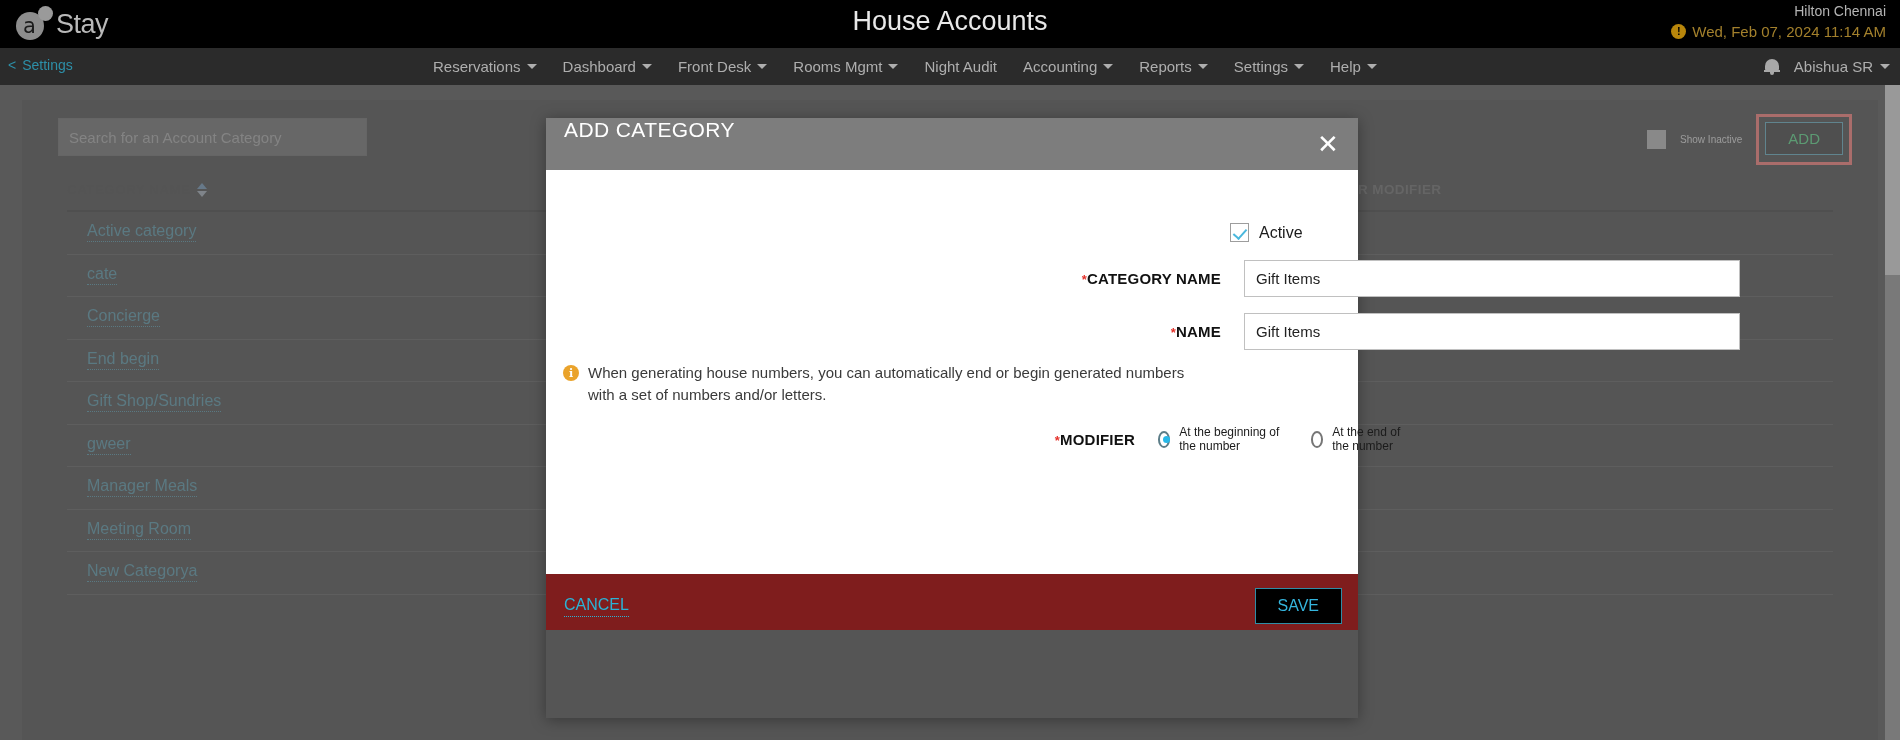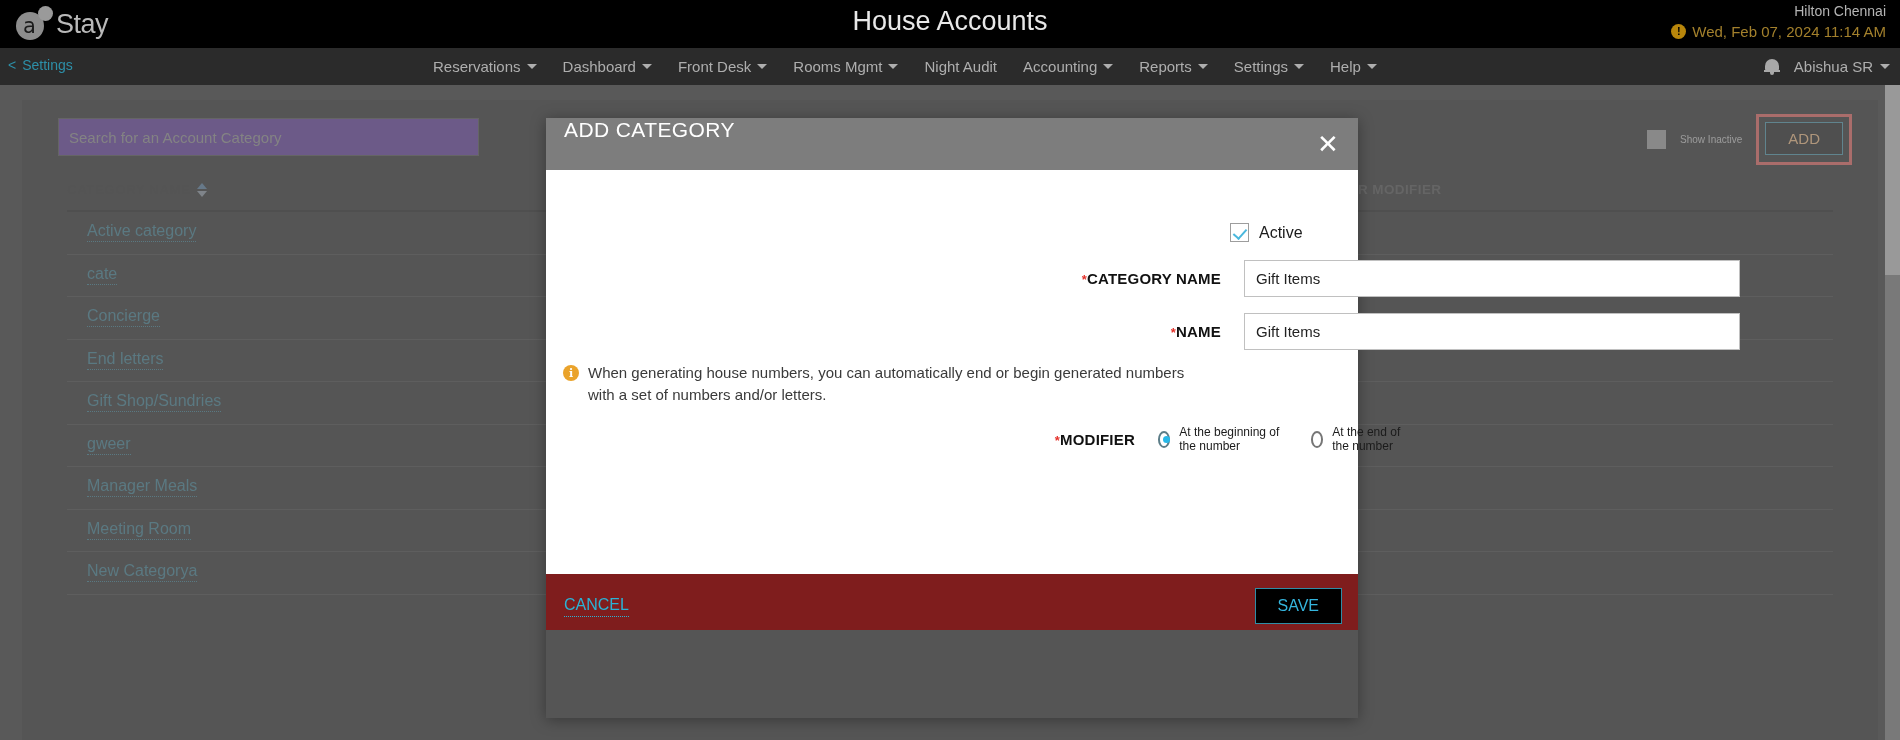--- a/index.html
+++ b/index.html
@@ -129,22 +129,22 @@
     position: absolute; left: 22px; top: 15px;
     width: 1856px; height: 640px;
     background: #111111;
   }
   .toolbar {
     position: absolute; left: 0; top: 0;
     width: 1856px; height: 70px;
   }
   .search-input {
     position: absolute; left: 36px; top: 18px;
-    width: 421px; height: 38px;
-    background: #4c1d95;
+    width: 309px; height: 38px;
+    background: #404040;
     border: 1px solid #3a3a3a;
     color: #8a8a8a; font-size: 15px;
     padding: 0 10px;
     font-family: "Liberation Sans", sans-serif;
     outline: none;
   }
   .search-input::placeholder { color: #8a8a8a; }
   .toolbar-right {
     position: absolute; right: 26px; top: 14px;
     display: flex; align-items: center; gap: 14px;
@@ -154,21 +154,21 @@
     background: #9a9a9a; border: 1px solid #9a9a9a;
   }
   .lbl-inactive { color: #c8c8c8; font-size: 10px; }
   .add-highlight {
     border: 3px solid #f0504a;
     padding: 5px 6px 7px 6px;
     display: inline-block;
   }
   .btn-outline {
     background: #000; border: 1px solid #2f8da5;
-    color: #fdba74; font-size: 15px;
+    color: #22c55e; font-size: 15px;
     padding: 7px 22px;
     font-family: "Liberation Sans", sans-serif;
     cursor: pointer;
   }
 
   
   .table {
     position: absolute; left: 0; top: 70px;
     width: 1856px;
   }
@@ -370,21 +370,21 @@
           </div>
           <div class="row">
             <span class="cell-name">cate</span>
             <span class="cell-mod">None</span>
           </div>
           <div class="row">
             <span class="cell-name">Concierge</span>
             <span class="cell-mod">+CG9</span>
           </div>
           <div class="row">
-            <span class="cell-name">End letters</span>
+            <span class="cell-name">End begin</span>
             <span class="cell-mod">+684</span>
           </div>
           <div class="row">
             <span class="cell-name">Gift Shop/Sundries</span>
             <span class="cell-mod">GS+</span>
           </div>
           <div class="row">
             <span class="cell-name">gweer</span>
             <span class="cell-mod">None</span>
           </div>

